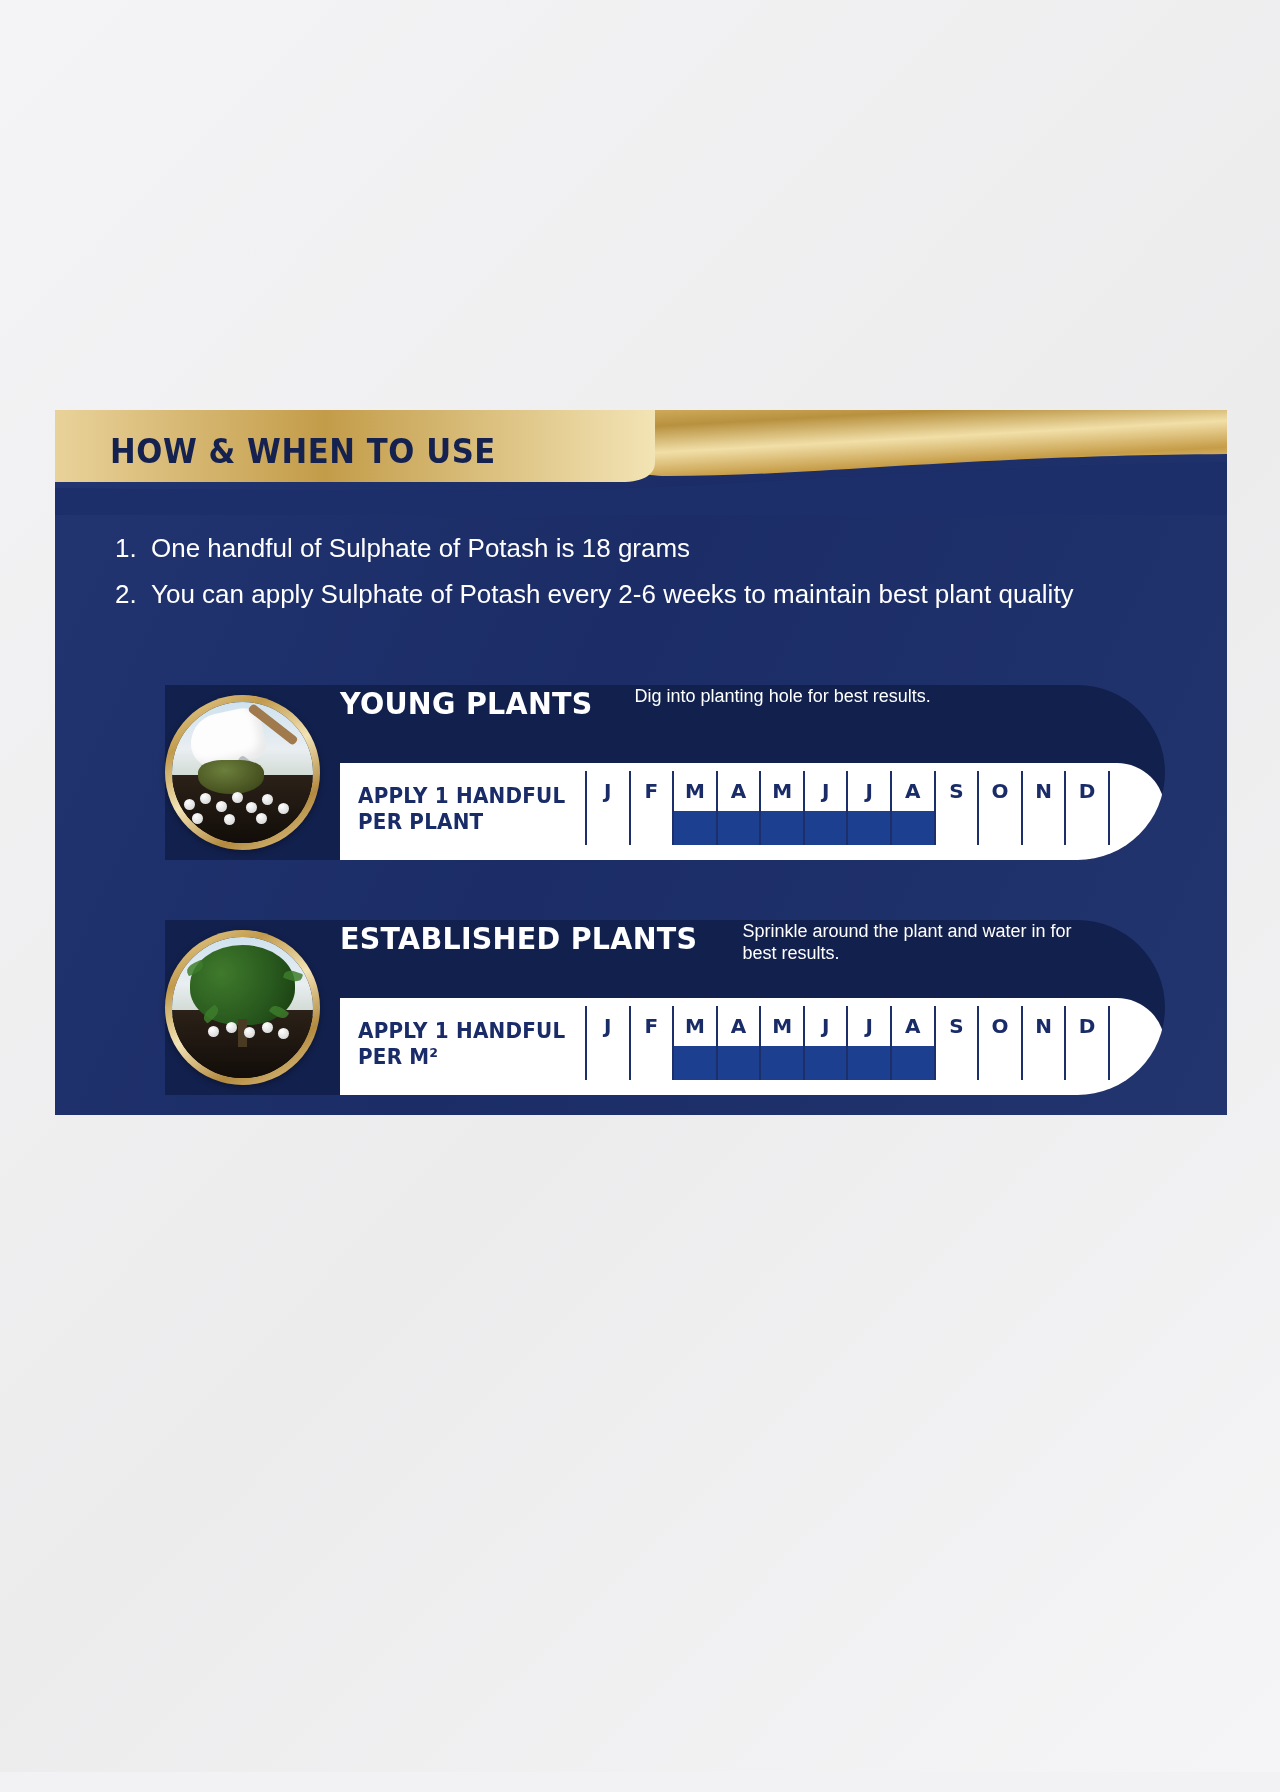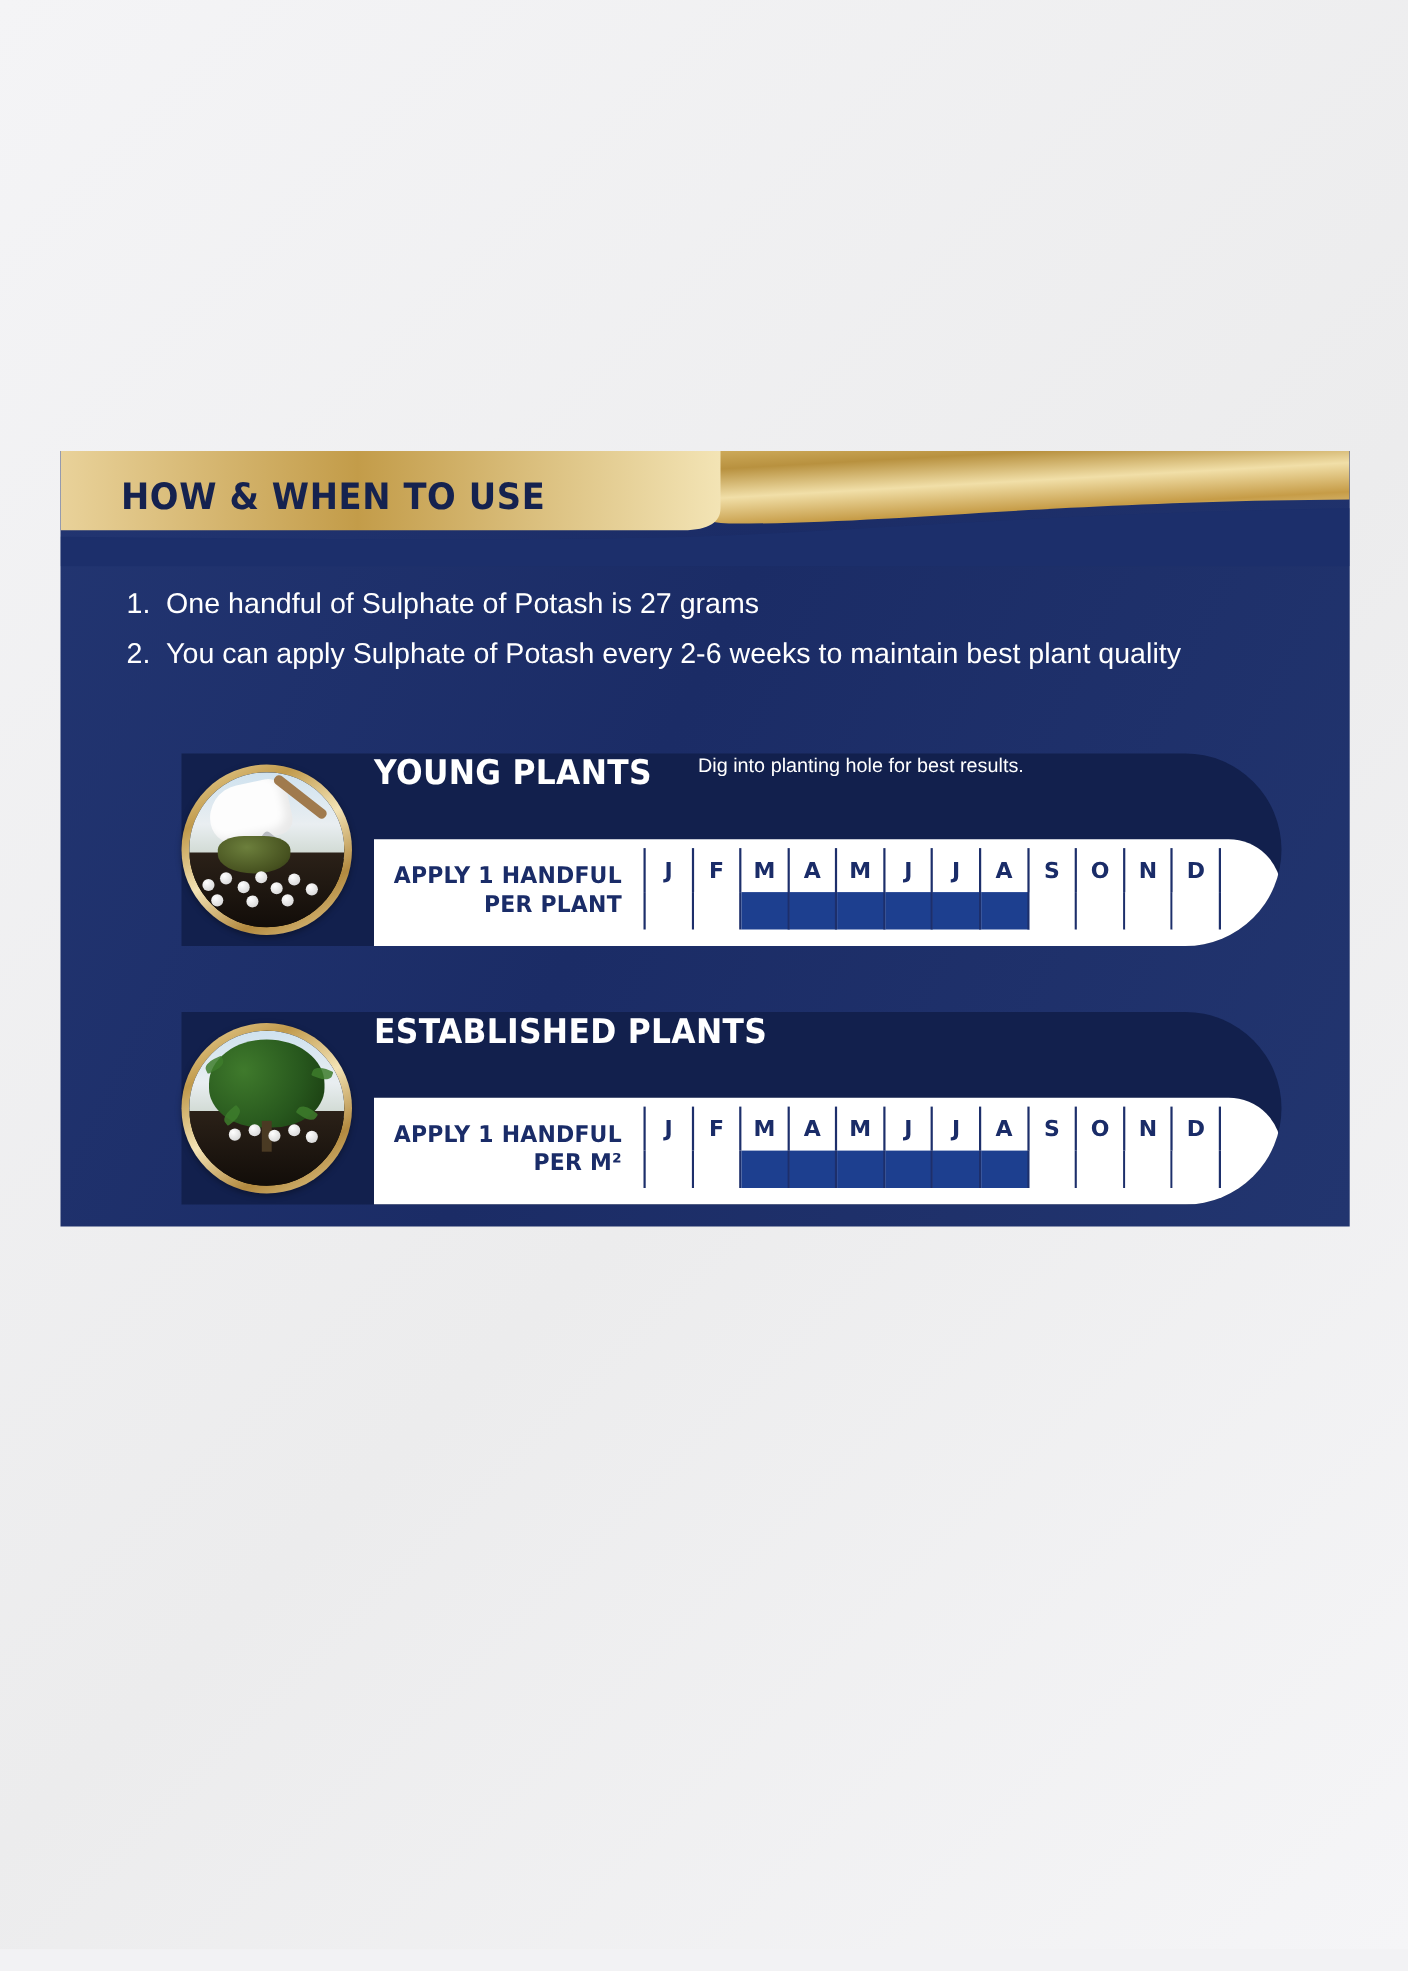--- a/index.html
+++ b/index.html
@@ -141,21 +141,20 @@
   
   .strip {
     position: absolute;
     left: 175px;
     top: 78px;
     width: 825px;
     height: 97px;
     background: #ffffff;
     border-radius: 0 48px 48px 0;
     overflow: hidden;
-    text-align: right;
   }
 
   .dose {
     position: absolute;
     left: 18px;
     top: 20px;
     font-family: "DejaVu Sans", sans-serif;
     font-size: 21px;
     font-weight: bold;
     line-height: 26px;
@@ -364,21 +363,21 @@
         <path d="M0,0 L600,0 L600,52 C600,64 590,72 566,72 L0,72 Z" fill="url(#goldgrad2)"></path>
         <path d="M0,72 C200,74 420,76 566,72 C700,68 900,50 1172,46 L1172,58 C900,62 700,80 566,84 C420,88 200,86 0,84 Z" fill="#1c2f6b" opacity="0.0"></path>
         <path d="M0,78 C210,80 420,82 570,78 C706,74 904,56 1172,52 L1172,105 L0,105 Z" fill="#1c2f6b"></path>
       </svg>
       <div class="header-title">HOW &amp; WHEN TO USE</div>
     </div>
 
     <div class="instructions">
       <div class="instr-row">
         <div class="instr-num">1.</div>
-        <div class="instr-text">One handful of Sulphate of Potash is 27 grams</div>
+        <div class="instr-text">One handful of Sulphate of Potash is 18 grams</div>
       </div>
       <div class="instr-row">
         <div class="instr-num">2.</div>
         <div class="instr-text">You can apply Sulphate of Potash every 2-6 weeks to maintain best plant quality</div>
       </div>
     </div>
 
     <div class="panel young">
       <div class="panel-body">
         <div class="panel-title-row">
@@ -444,20 +443,21 @@
             <span class="pellet" style="left:74px; top:22px;"></span>
           </div>
         </div>
       </div>
     </div>
 
     <div class="panel established">
       <div class="panel-body">
         <div class="panel-title-row">
           <div class="panel-title">ESTABLISHED PLANTS</div>
+          <div class="panel-sub two-line">Sprinkle around the plant and water in for best results.</div>
         </div>
         <div class="strip">
           <div class="dose">
             <div>APPLY 1 HANDFUL</div>
             <div>PER M²</div>
           </div>
           <div class="months">
             <div class="month-row">
               <div class="month-cell">J</div>
               <div class="month-cell">F</div>

